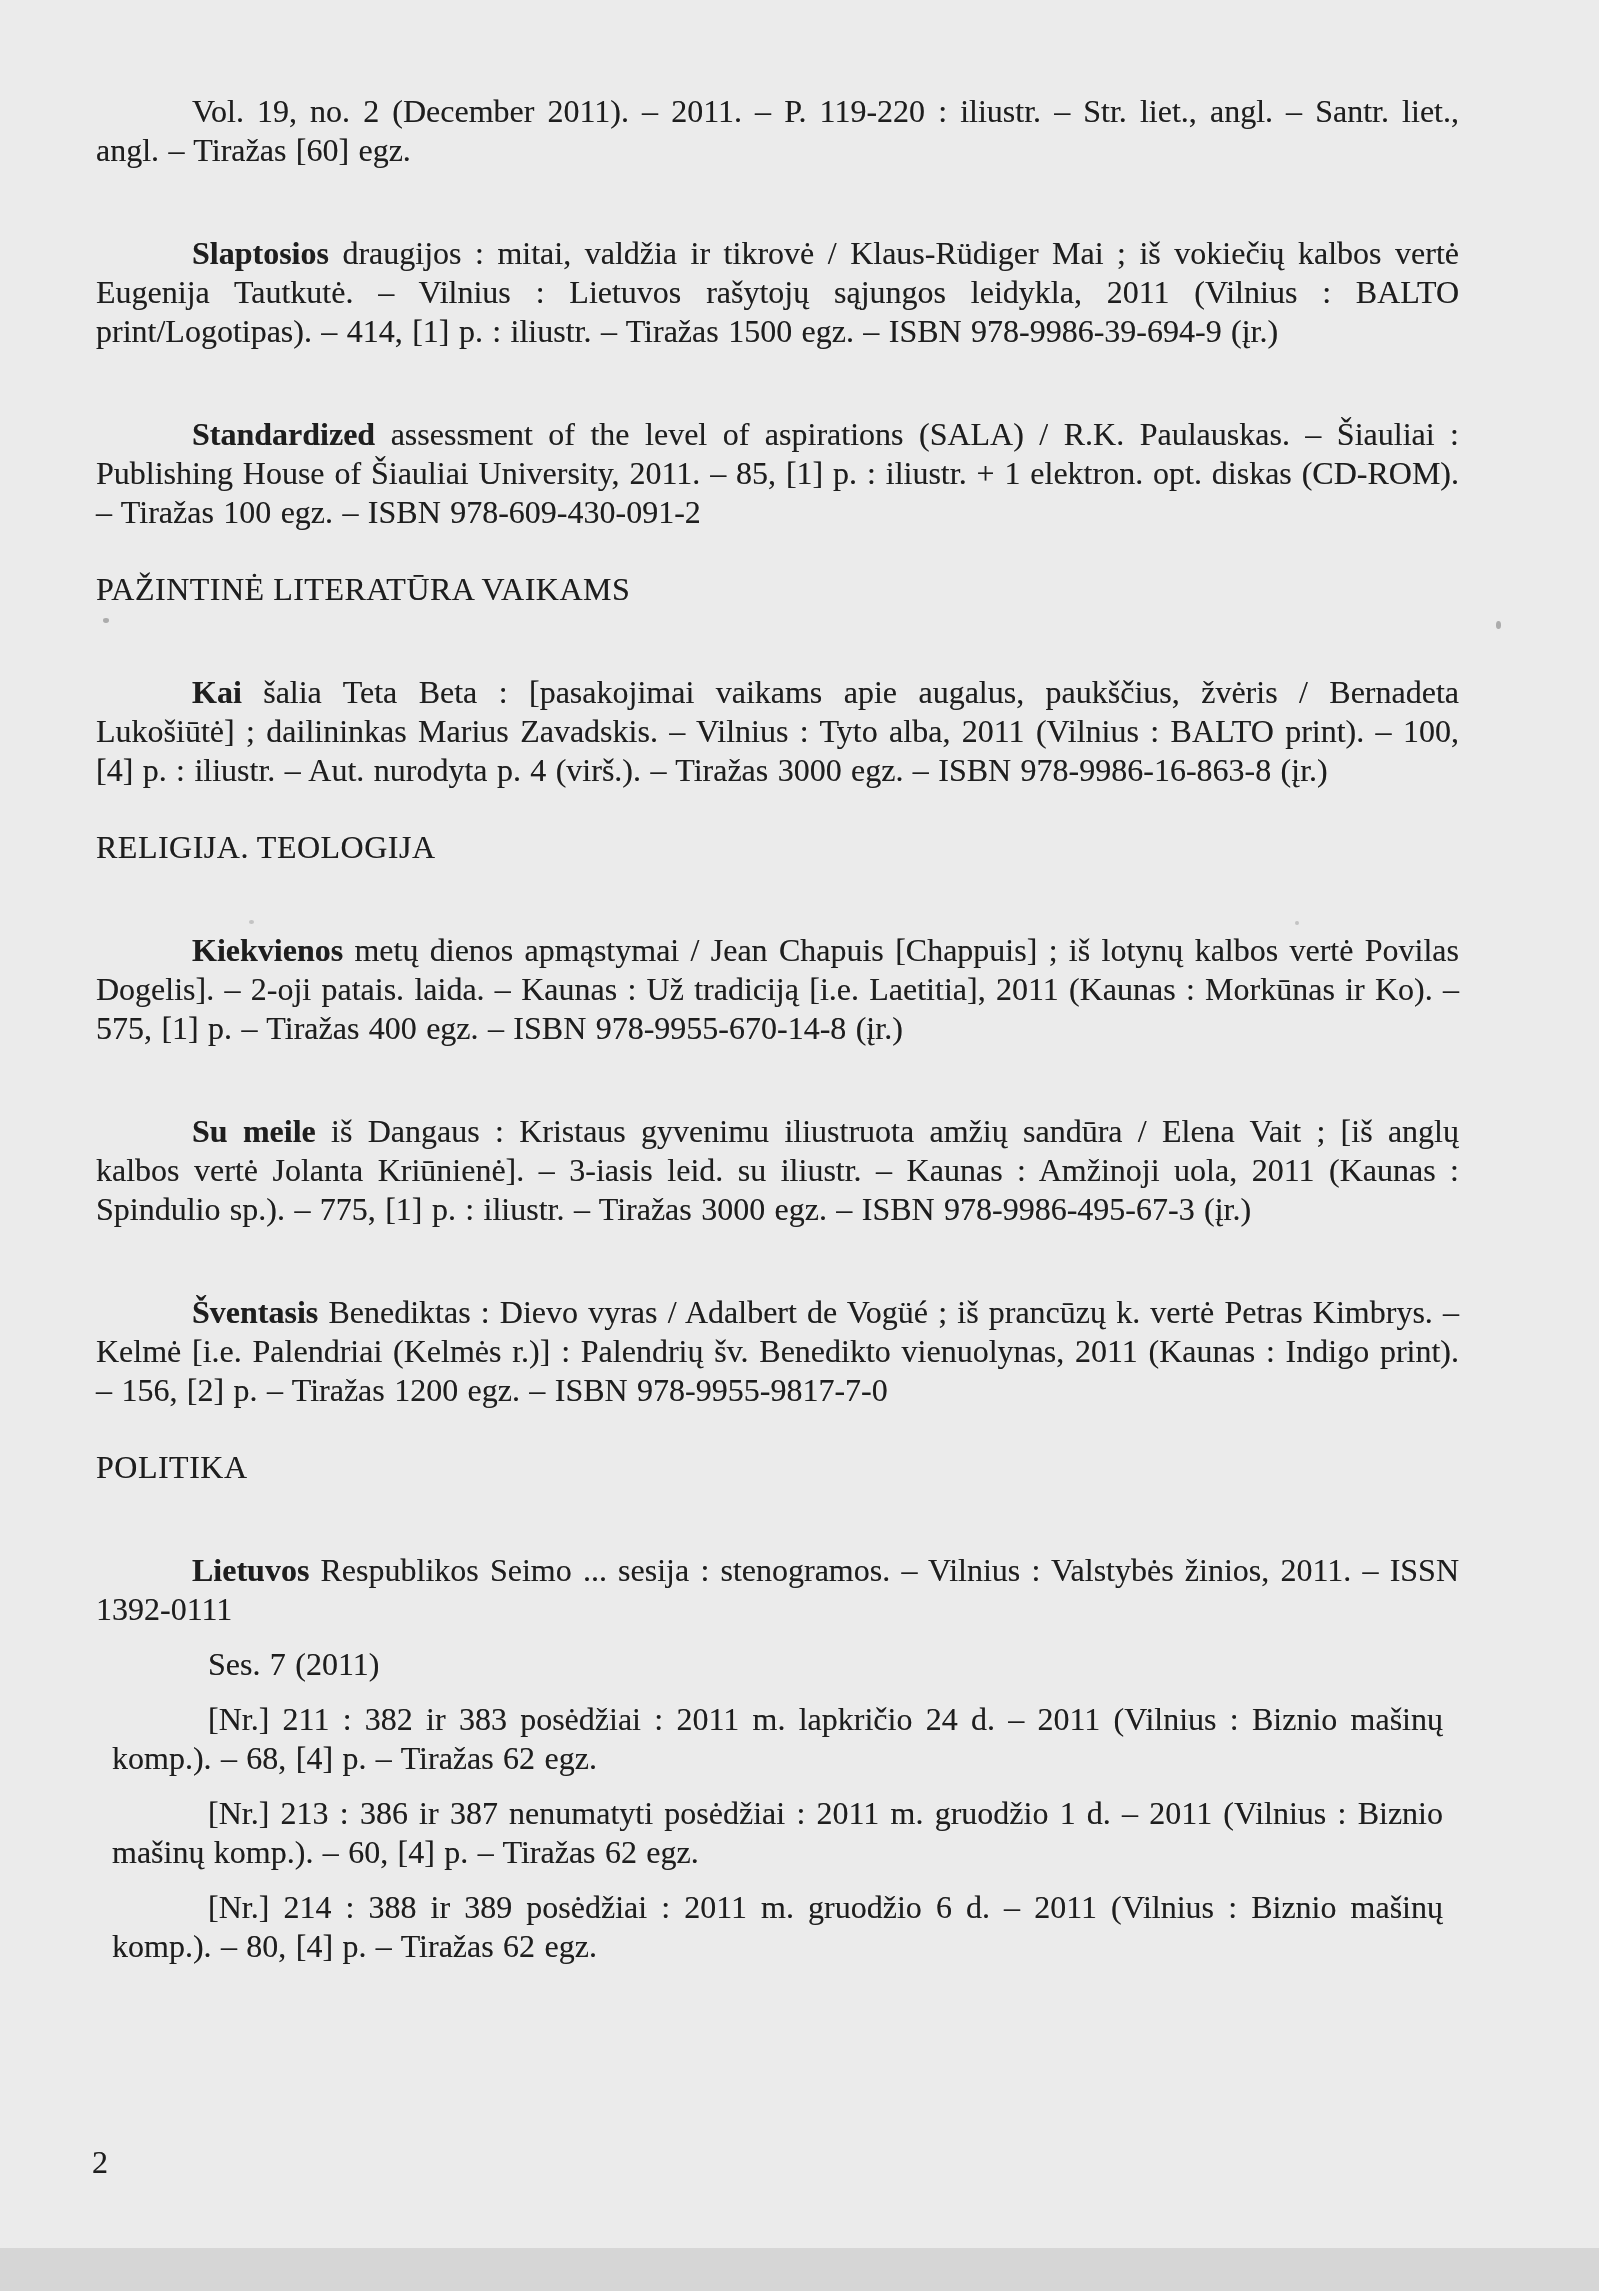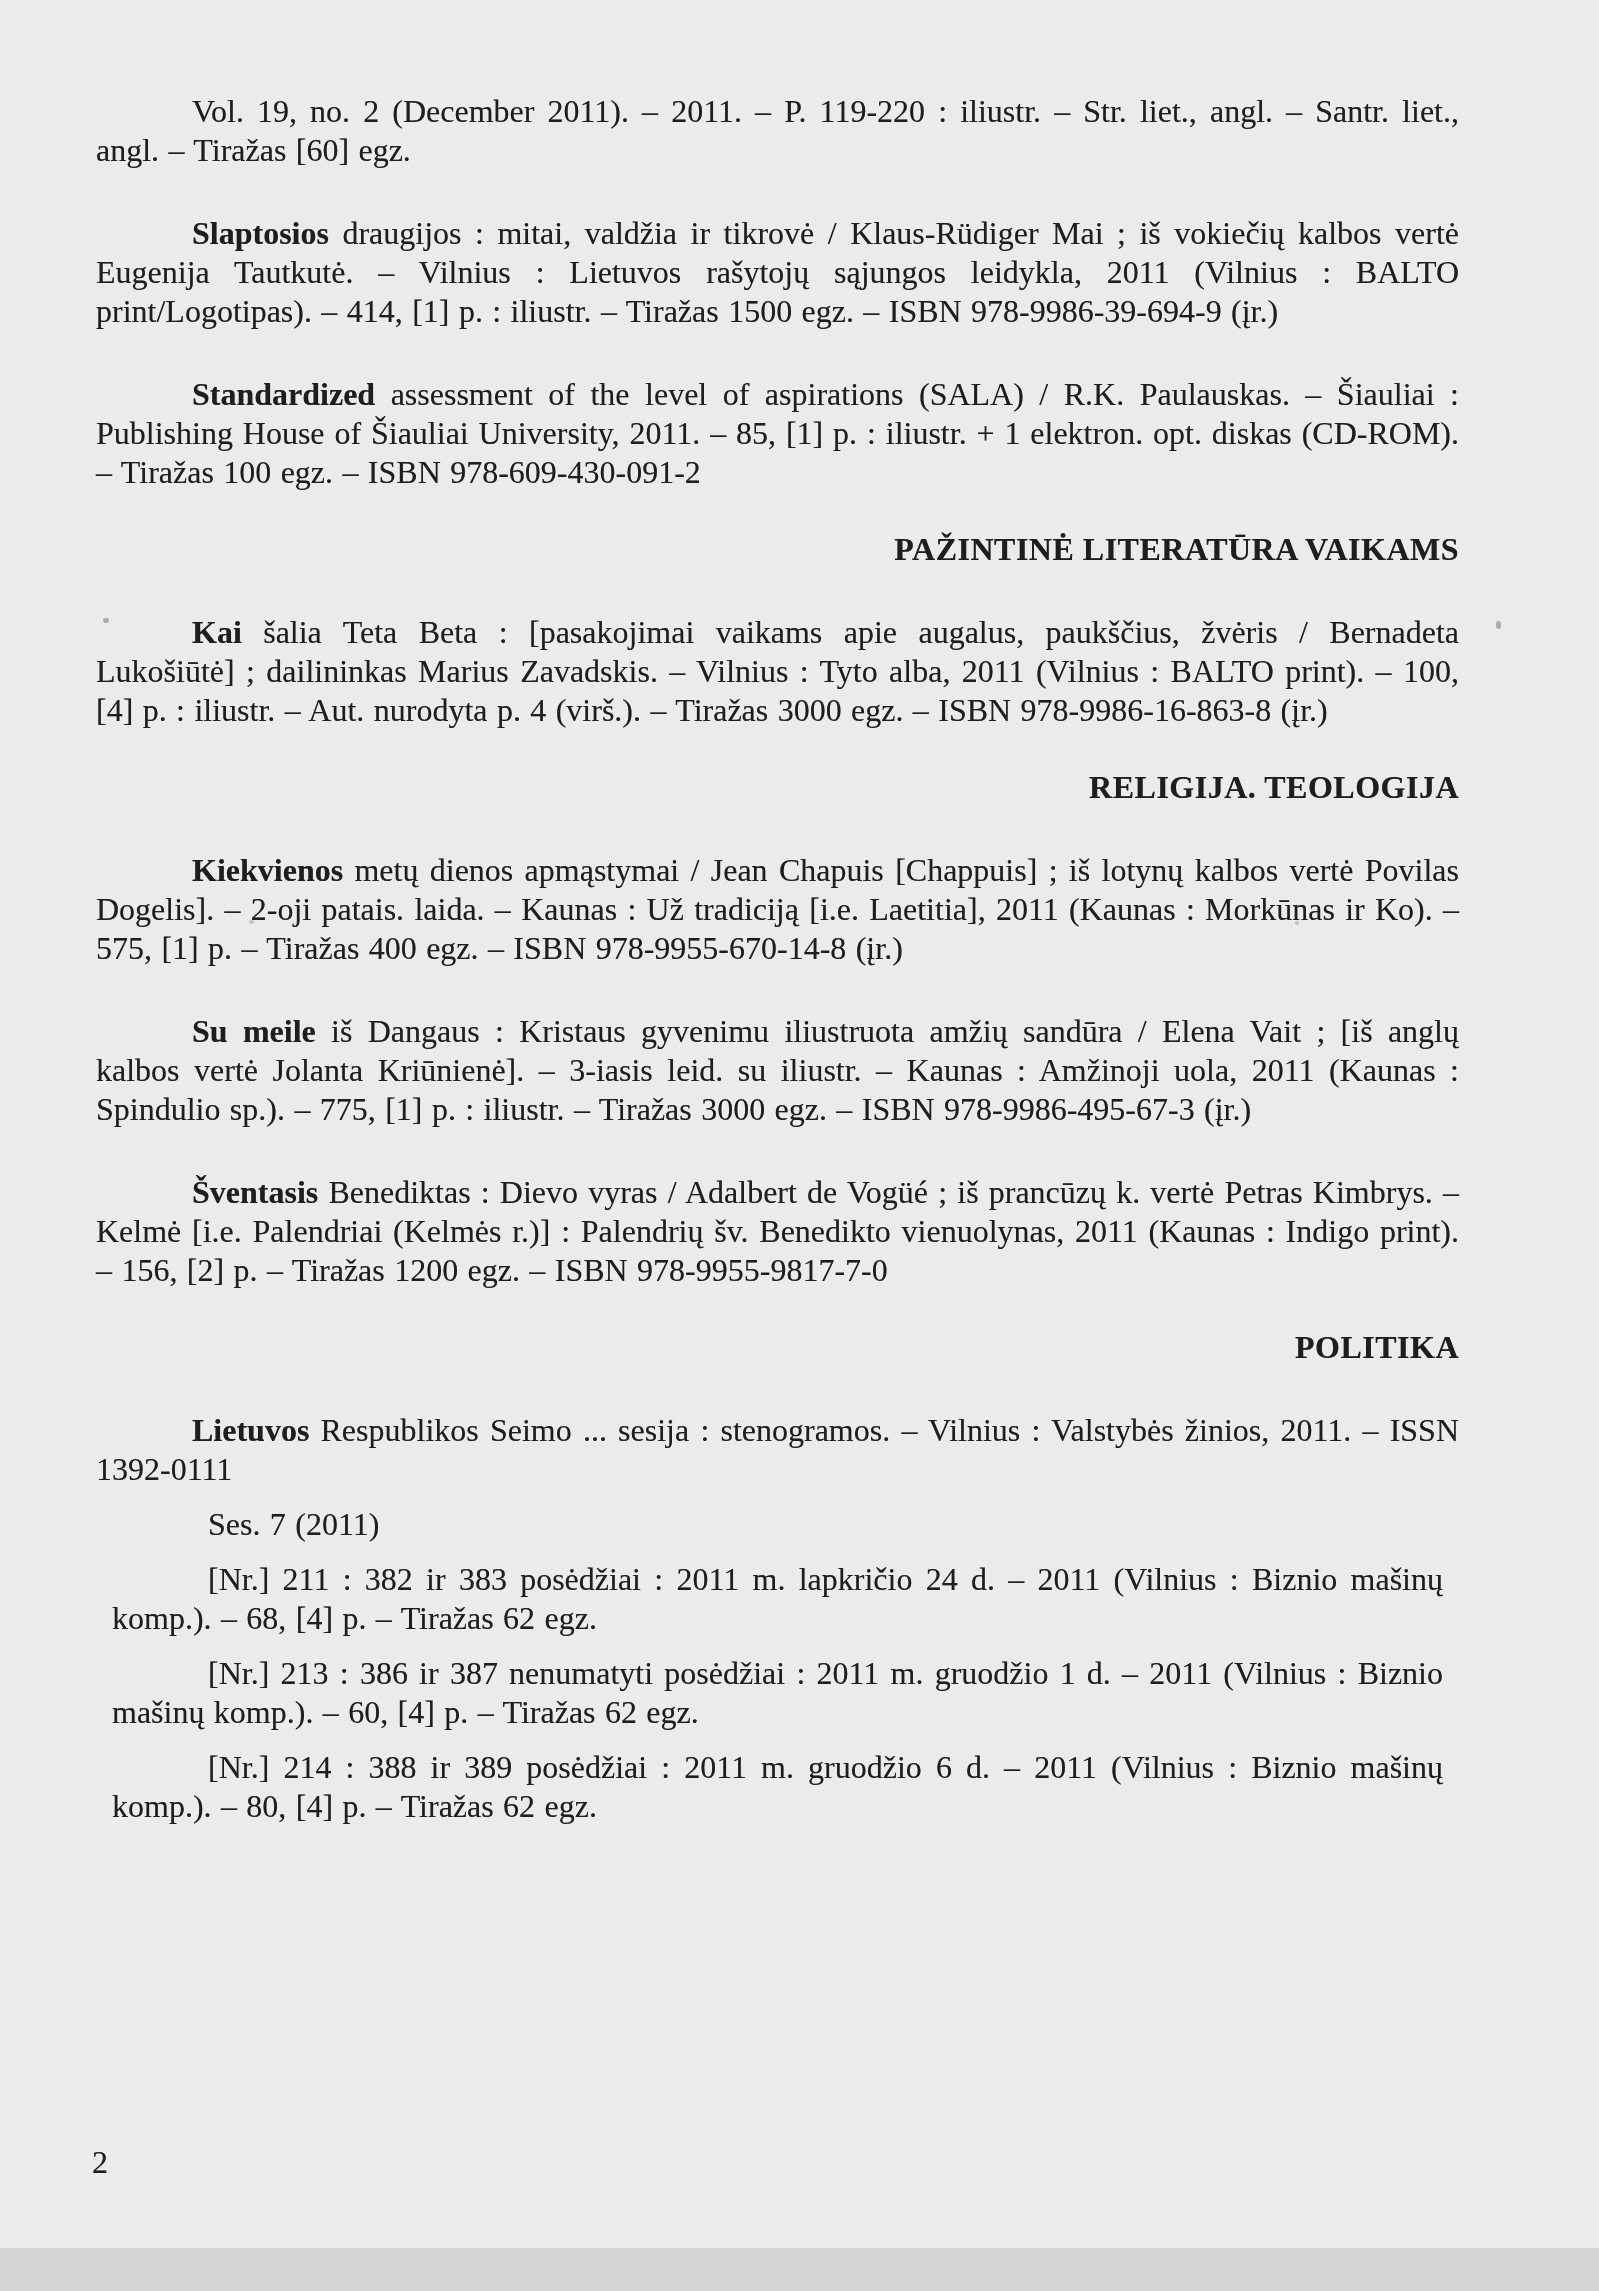--- a/index.html
+++ b/index.html
@@ -26,27 +26,27 @@
   }
   .para{
     margin:0;
     font-size:32px;
     line-height:39px;
     text-align:justify;
     text-indent:96px;
     word-spacing:1.4px;
     text-shadow:0 0 0.6px rgba(25,25,25,0.45);
   }
-  .entry{margin-top:44px;}
+  .entry{margin-top:64px;}
   .heading{
     margin:38px 0 38px;
     font-size:32px;
     line-height:39px;
-    font-weight:700;
-    text-align:right;
+    font-weight:400;
+    text-align:left;
     text-indent:0;
     letter-spacing:0.5px;
     text-shadow:0 0 0.6px rgba(25,25,25,0.5);
   }
   .sub{margin:16px;}
   .force-just{text-align-last:justify;}
   .lead{font-weight:700;}
   .pageno{
     position:absolute;
     left:92px;

